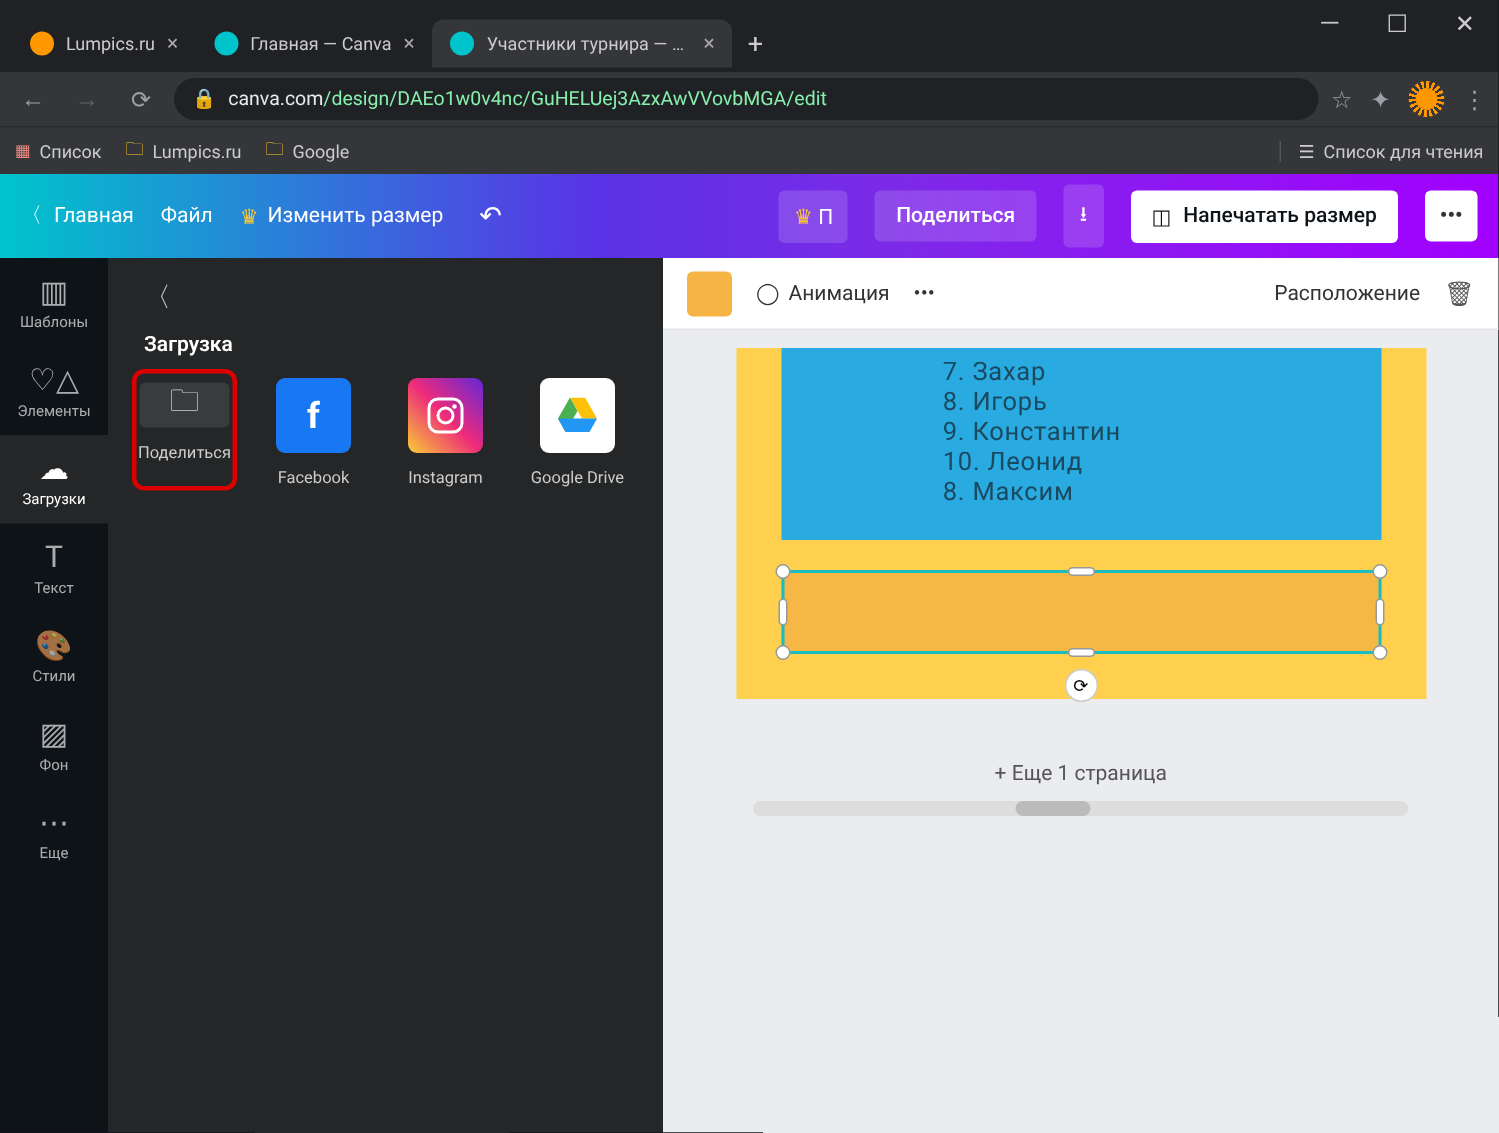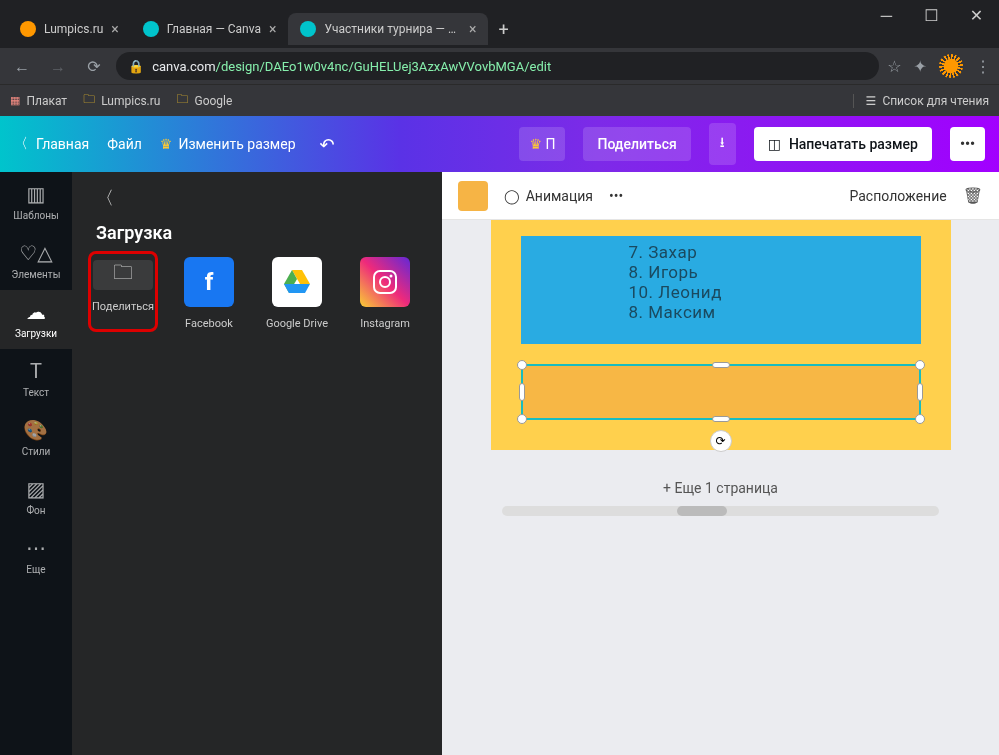--- a/index.html
+++ b/index.html
@@ -53,42 +53,42 @@
 
 
 .sb-narrow { width: 72px; background: #0e1318; display: flex; flex-direction: column; }
 .sb-item { display: flex; flex-direction: column; align-items: center; gap: 4px; padding: 10px 0; color: rgba(255,255,255,0.65); font-size: 10px; cursor: pointer; }
 .sb-item.active { background: #252627; color: #fff; }
 .sb-item .ico { font-size: 20px; }
 
 
 .panel { width: 370px; background: #252627; position: relative; }
 .panel .back { position: absolute; top: 14px; left: 24px; color: #ccc; font-size: 18px; cursor: pointer; }
-.panel h3 { color: #fff; font-size: 18px; font-weight: 600; padding: 50px 24px 14px; }
+.panel h3 { color: #fff; font-size: 14px; font-weight: 600; padding: 50px 24px 14px; }
 .sources { display: flex; flex-wrap: wrap; gap: 18px; padding: 0 18px; }
 .source { width: 70px; display: flex; flex-direction: column; align-items: center; gap: 10px; color: #ccc; font-size: 11px; cursor: pointer; }
 .source .box { width: 50px; height: 50px; border-radius: 6px; display: flex; align-items: center; justify-content: center; font-size: 24px; color: #fff; }
 .source.device { border: 3px solid #d00; border-radius: 8px; padding: 6px 2px 2px; margin: -6px -2px -2px; }
 .source.device .box { background: #3a3b3c; width: 60px; height: 30px; border-radius: 4px; color: #ccc; font-size: 20px; }
 .box.fb { background: #1877f2; }
 .box.gd { background: #fff; }
 .box.ig { background: linear-gradient(45deg, #f9ce34, #ee2a7b, #6228d7); }
 .box.db { background: #0061ff; }
 .panel .collapse-tab { position: absolute; right: -1px; top: 260px; width: 14px; height: 60px; background: #252627; border-radius: 0 6px 6px 0; color: #888; font-size: 10px; display: flex; align-items: center; justify-content: center; cursor: pointer; transform: translateX(14px); }
 
 
 .canvas-area { flex: 1; background: #ebecf0; display: flex; flex-direction: column; position: relative; }
 .ctx-toolbar { height: 48px; background: #fff; border-bottom: 1px solid #e5e5e5; display: flex; align-items: center; padding: 0 16px; gap: 16px; }
 .color-sw { width: 30px; height: 30px; background: #f6b445; border-radius: 4px; cursor: pointer; }
 .tb-item { display: flex; align-items: center; gap: 6px; color: #333; font-size: 14px; cursor: pointer; }
 .ctx-toolbar .spacer { flex: 1; }
 .trash { color: #555; cursor: pointer; }
 
 .workspace { flex: 1; overflow: hidden; position: relative; padding: 0 30px; }
-.poster { background: #ffd04d; margin: 0 auto; width: 460px; position: relative; padding: 16px 30px 30px; }
+.poster { background: #ffd04d; margin: 12px auto; width: 460px; position: relative; padding: 0 30px 30px; }
 .bluebox { background: #29abe2; padding: 6px 20px 22px; }
 .bluebox .line { color: #1a4a60; font-size: 17px; letter-spacing: 0.5px; text-align: left; padding-left: 88px; }
 .sel-rect { margin-top: 20px; height: 56px; border: 2px solid #19bcc0; position: relative; background: rgba(246,180,69,0.9); }
 .handle { width: 10px; height: 10px; background: #fff; border: 1px solid #999; border-radius: 50%; position: absolute; }
 .handle.tl { top: -6px; left: -6px; } .handle.tr { top: -6px; right: -6px; }
 .handle.bl { bottom: -6px; left: -6px; } .handle.br { bottom: -6px; right: -6px; }
 .handle.mid { width: 18px; height: 6px; border-radius: 3px; }
 .handle.tm { top: -4px; left: 50%; transform: translateX(-50%); }
 .handle.bm { bottom: -4px; left: 50%; transform: translateX(-50%); }
 .handle.lm { width: 6px; height: 18px; left: -4px; top: 50%; transform: translateY(-50%); }
@@ -151,21 +151,21 @@
     <span class="icon">☆</span>
     <span class="icon">✦</span>
     <div class="avatar"></div>
     <span class="icon">⋮</span>
   </div>
 </div>
 
 <div class="bookmarks">
   <div class="item">
       <span class="grid-icon">▦</span>
-      <span>Плакат</span>
+      <span>Список</span>
     </div>
   <div class="item">
       <span class="folder-icon">🗀</span>
       <span>Lumpics.ru</span>
     </div>
   <div class="item">
       <span class="folder-icon">🗀</span>
       <span>Google</span>
     </div>
   <div class="spacer"></div>
@@ -239,39 +239,39 @@
         <div class="box">🗀</div>
         <span>Поделиться</span>
       </div>
       <div class="source">
         <div class="box fb">
             <b>f</b>
           </div>
         <span>Facebook</span>
       </div>
       <div class="source">
+        <div class="box ig">
+          <svg width="28" height="28" viewBox="0 0 28 28">
+              <rect x="3" y="3" width="22" height="22" rx="6" fill="none" stroke="#fff" stroke-width="2"></rect>
+              <circle cx="14" cy="14" r="5" fill="none" stroke="#fff" stroke-width="2"></circle>
+              <circle cx="20" cy="8" r="1.5" fill="#fff"></circle>
+            </svg>
+        </div>
+        <span>Instagram</span>
+      </div>
+      <div class="source">
         <div class="box gd">
           <svg width="26" height="24" viewBox="0 0 26 24">
               <polygon points="8,0 18,0 26,14 16,14" fill="#ffc107"></polygon>
               <polygon points="0,14 8,0 13,9 5,23" fill="#4caf50"></polygon>
               <polygon points="0,14 26,14 21,23 5,23" fill="#2196f3"></polygon>
             </svg>
         </div>
         <span>Google Drive</span>
       </div>
-      <div class="source">
-        <div class="box ig">
-          <svg width="28" height="28" viewBox="0 0 28 28">
-              <rect x="3" y="3" width="22" height="22" rx="6" fill="none" stroke="#fff" stroke-width="2"></rect>
-              <circle cx="14" cy="14" r="5" fill="none" stroke="#fff" stroke-width="2"></circle>
-              <circle cx="20" cy="8" r="1.5" fill="#fff"></circle>
-            </svg>
-        </div>
-        <span>Instagram</span>
-      </div>
     </div>
     <div class="collapse-tab">◀</div>
   </div>
 
   <div class="canvas-area">
     <div class="ctx-toolbar">
       <div class="color-sw"></div>
       <div class="tb-item">
           <span>◯</span>
           <span>Анимация</span>
@@ -280,20 +280,21 @@
       <div class="spacer"></div>
       <div class="tb-item">Расположение</div>
       <div class="trash">🗑</div>
     </div>
 
     <div class="workspace">
       <div class="poster">
         <div class="bluebox">
           <div class="line">7. Захар</div>
           <div class="line">8. Игорь</div>
+          <div class="line">9. Константин</div>
           <div class="line">10. Леонид</div>
           <div class="line">8. Максим</div>
         </div>
         <div class="sel-rect">
           <div class="handle tl"></div>
           <div class="handle tr"></div>
           <div class="handle bl"></div>
           <div class="handle br"></div>
           <div class="handle mid tm"></div>
           <div class="handle mid bm"></div>

